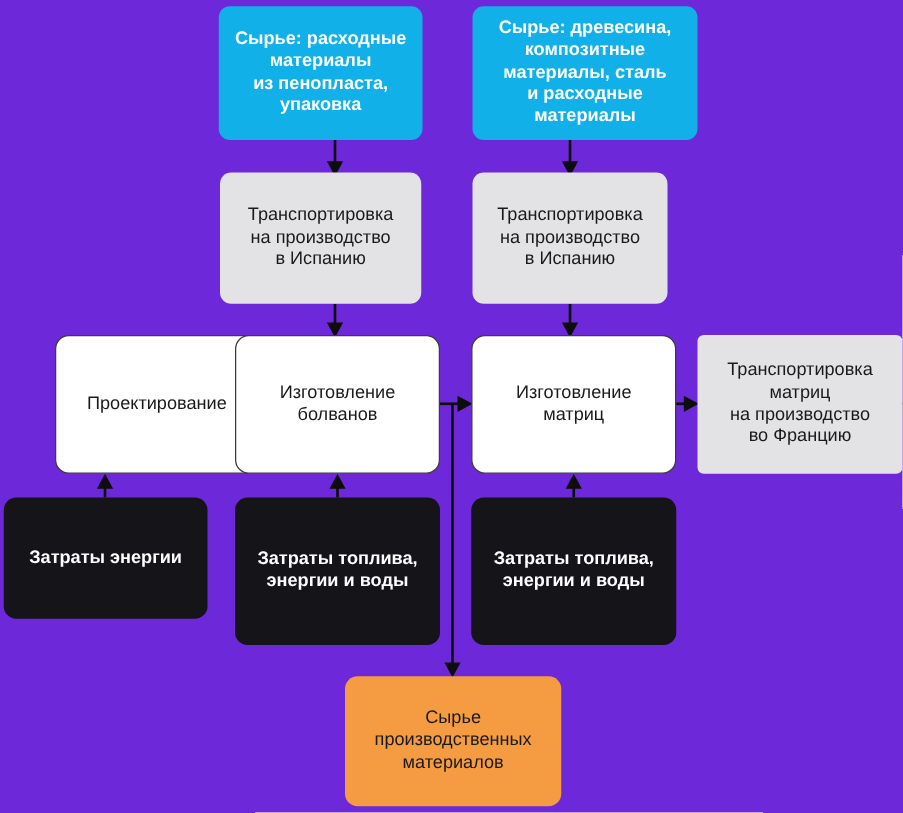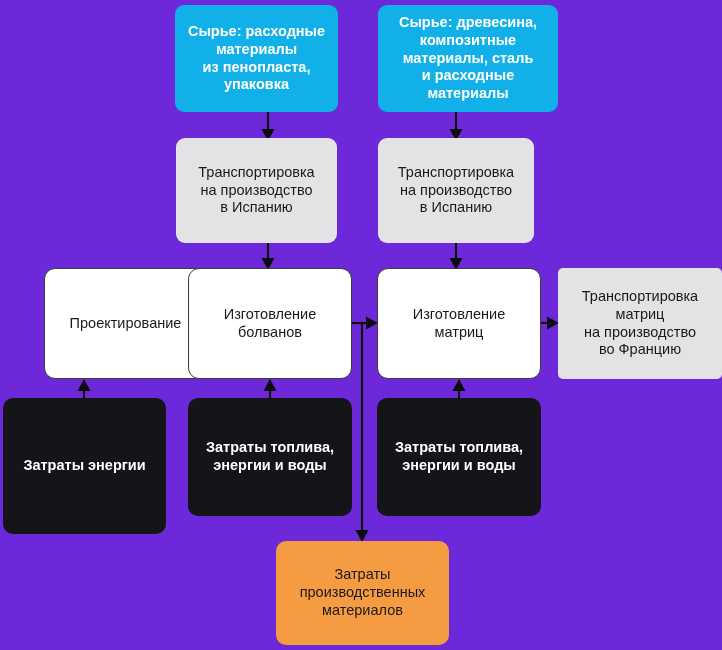--- a/index.html
+++ b/index.html
@@ -183,25 +183,25 @@
 болванов</div>
 
   <div class="node node-white" style="left:377px; top:268px; width:164px; height:111px;">Изготовление
 матриц</div>
 
   <div class="node node-gray-sq" style="left:558px; top:268px; width:164px; height:111px;">Транспортировка
 матриц
 на производство
 во Францию</div>
 
-  <div class="node node-black" style="left:3px; top:398px; width:163px; height:136px;text-align:center;">Затраты энергии</div>
+  <div class="node node-black" style="left:3px; top:398px; width:163px; height:97px;text-align:center;">Затраты энергии</div>
 
   <div class="node node-black" style="left:188px; top:398px; width:164px; height:118px;">Затраты топлива,
 энергии и воды</div>
 
   <div class="node node-black" style="left:377px; top:398px; width:164px; height:118px;">Затраты топлива,
 энергии и воды</div>
 
-  <div class="node node-orange" style="left:276px; top:541px; width:173px; height:104px;">Затраты
+  <div class="node node-orange" style="left:276px; top:541px; width:173px; height:104px;">Сырье
 производственных
 материалов</div>
 
 </div>
 
 </body></html>

